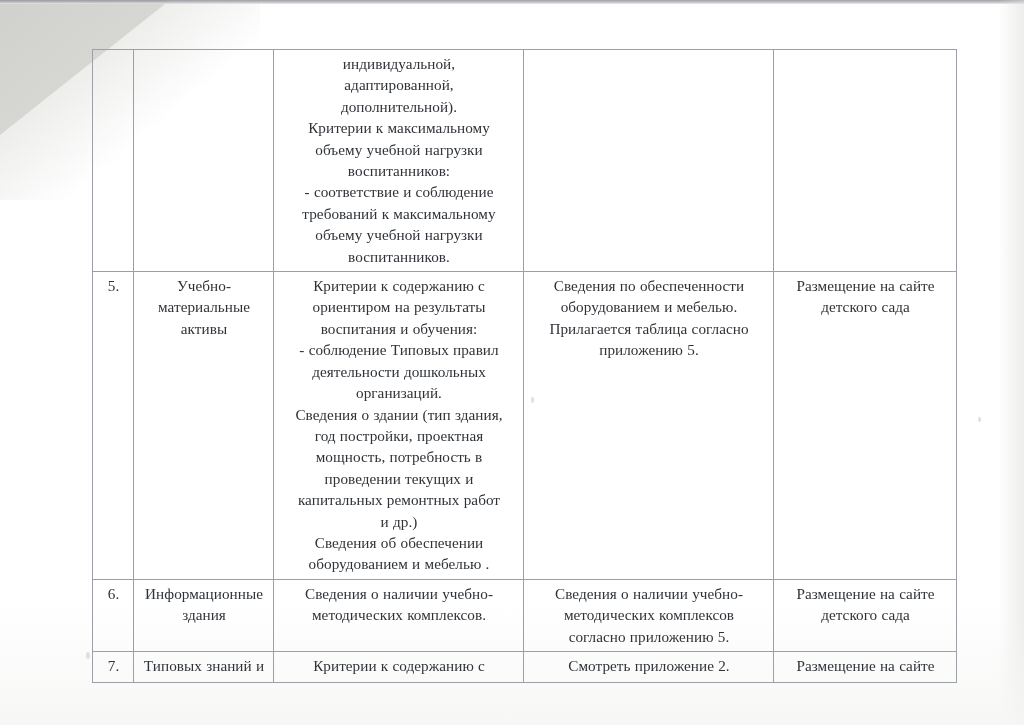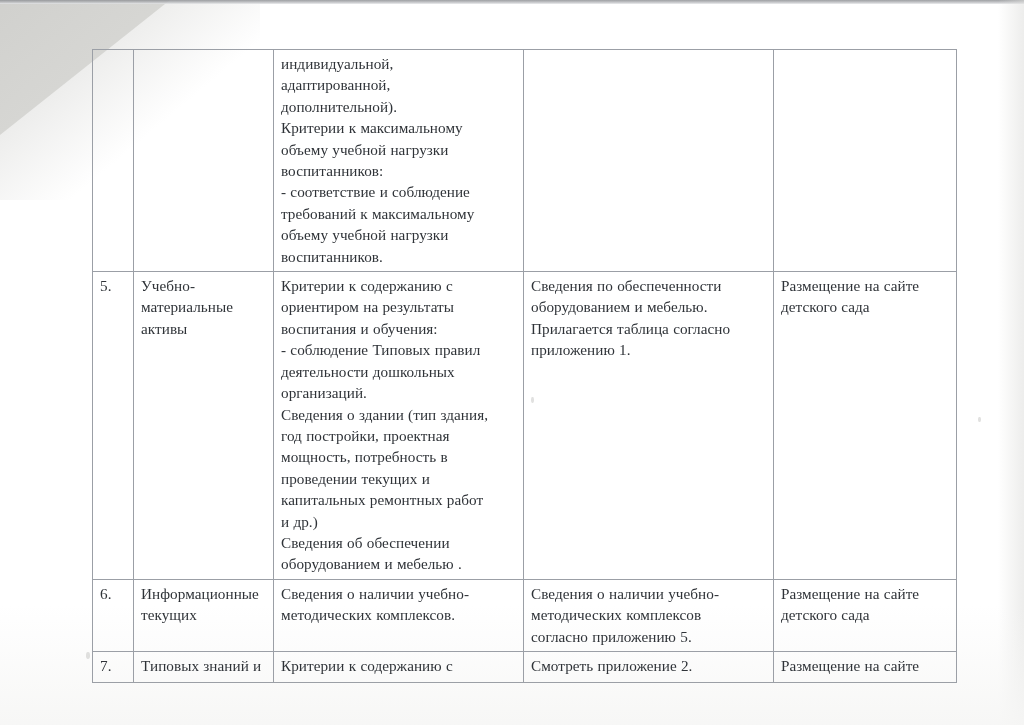--- a/index.html
+++ b/index.html
@@ -85,20 +85,21 @@
 
   td.cell-num { text-align: left; padding-left: 8px; }
   tr.row-continued td { height: 200px; }
   tr.row-5 td { height: 272px; }
   tr.row-6 td { height: 62px; }
   tr.row-7 td { height: 23px; overflow: hidden; }
 
   
   #doc-table td, #doc-table {
     text-rendering: optimizeLegibility;
+    text-align: center;
   }
 </style>
 </head>
 <body>
 
 <div id="page">
 
   <div id="scan-corner-shadow"></div>
   <div id="scan-corner-soft"></div>
   <div id="scan-top-strip"></div>
@@ -149,28 +150,28 @@
 год постройки, проектная
 мощность, потребность в
 проведении текущих и
 капитальных ремонтных работ
 и др.)
 Сведения об обеспечении
 оборудованием и мебелью .</td>
         <td class="cell-info">Сведения по обеспеченности
 оборудованием и мебелью.
 Прилагается таблица согласно
-приложению 1.</td>
+приложению 5.</td>
         <td class="cell-place">Размещение на сайте
 детского сада</td>
       </tr>
       <tr class="row-6">
         <td class="cell-num">6.</td>
         <td class="cell-name">Информационные
-текущих</td>
+здания</td>
         <td class="cell-crit">Сведения о наличии учебно-
 методических комплексов.</td>
         <td class="cell-info">Сведения о наличии учебно-
 методических комплексов
 согласно приложению 5.</td>
         <td class="cell-place">Размещение на сайте
 детского сада</td>
       </tr>
       <tr class="row-7">
         <td class="cell-num">7.</td>

